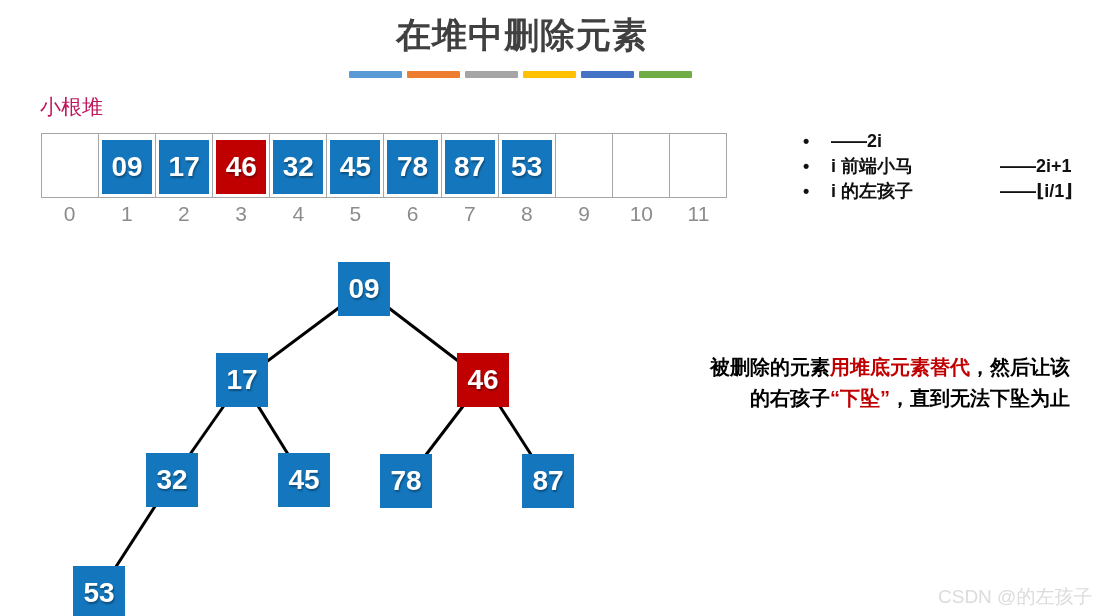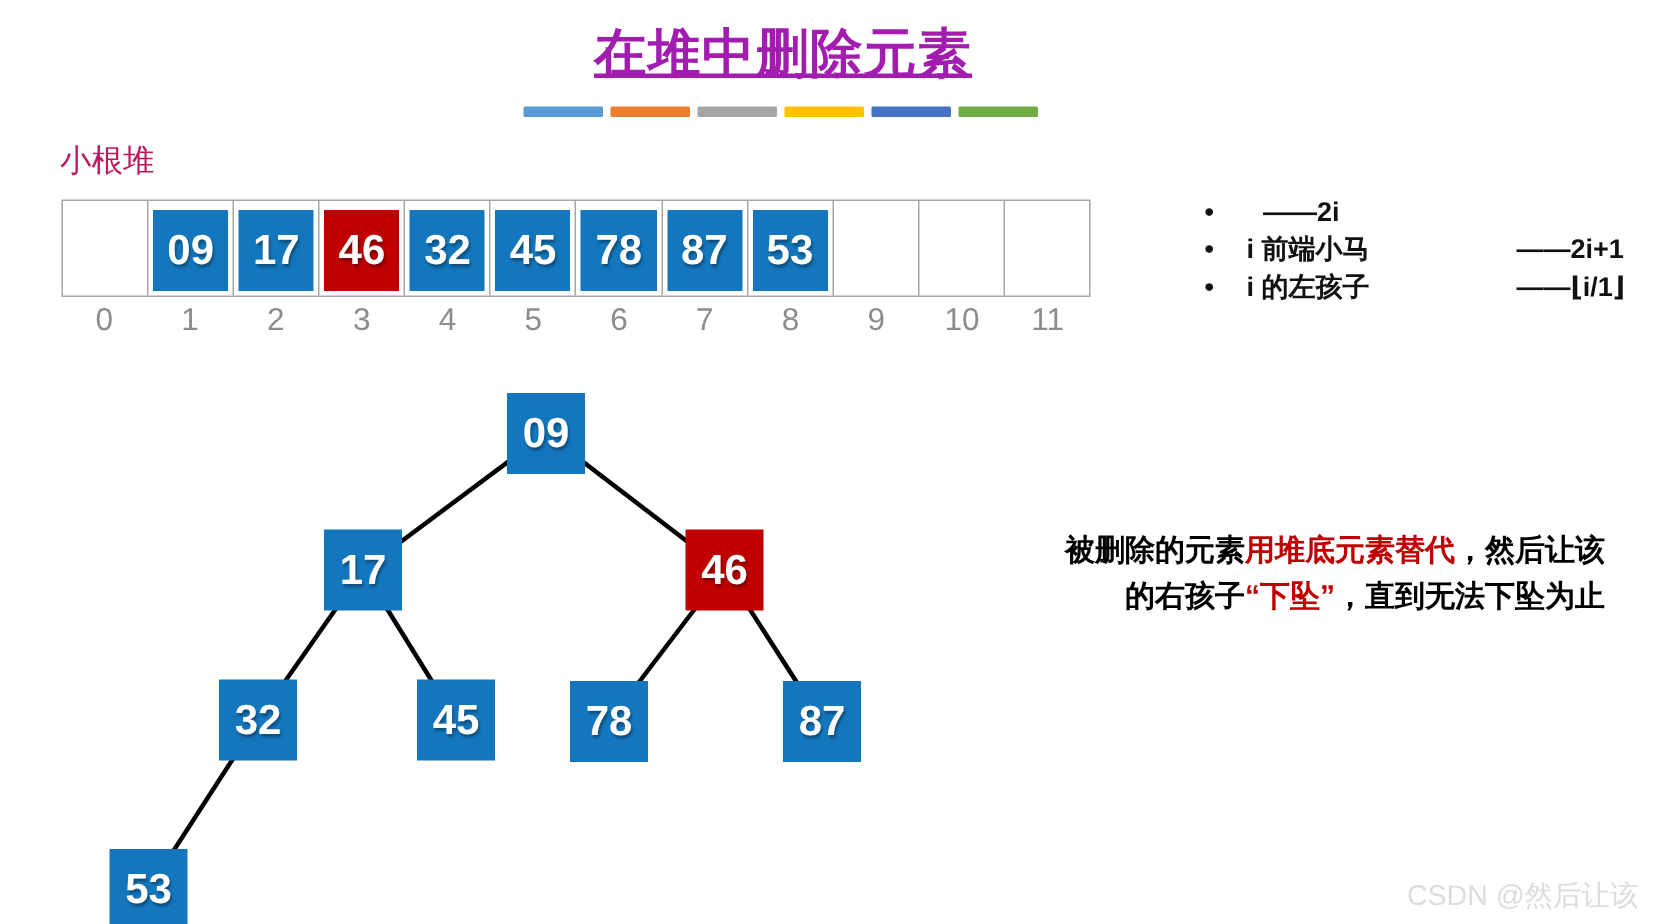--- a/index.html
+++ b/index.html
@@ -5,23 +5,22 @@
   * { margin:0; padding:0; box-sizing:border-box; }
   html,body { width:1120px; height:616px; }
   body {
     position:relative; background:#ffffff; overflow:hidden;
     font-family:"Liberation Sans","DejaVu Sans",sans-serif;
   }
 
   
   .title {
     position:absolute; left:0; top:12px; width:1044px;
-    text-align:center; font-size:35px; font-weight:bold; color:#a21caf;
+    text-align:center; font-size:35px; font-weight:bold; color:#404040;
     letter-spacing:1px;
-    text-decoration:underline;
   }
 
   
   .dashes {
     position:absolute; left:349px; top:71px;
     display:flex; gap:5px;
   }
   .dash { width:53px; height:7px; border-radius:1px; }
 
   
@@ -52,21 +51,21 @@
   .idx { flex:1 1 0; text-align:center; font-size:21px; color:#8C8C8C; }
 
   
   .formulas {
     position:absolute; left:803px; top:129px;
     font-size:18px; font-weight:600; color:#111;
   }
   .formula-row { display:flex; line-height:25px; }
   .f-bullet { width:28px; }
   .f-label { width:169px; }
-  .f-value { white-space:nowrap;margin-left:11px; }
+  .f-value { white-space:nowrap; }
 
   
   .tree-edges { position:absolute; left:0; top:0; z-index:1; }
   .tree-node {
     position:absolute; width:52px; height:54px; z-index:2;
     background:#1477BE; color:#fff;
     display:flex; align-items:center; justify-content:center;
     font-size:28px; font-weight:bold;
     text-shadow:1px 2px 2px rgba(0,0,0,0.35);
   }
@@ -189,13 +188,13 @@
 <div class="tree-node pos-4">45</div>
 <div class="tree-node pos-5">78</div>
 <div class="tree-node pos-6">87</div>
 <div class="tree-node pos-7">53</div>
 
 <div class="note">
   <div><span>被删除的元素</span><span class="red">用堆底元素替代</span><span>，然后让该</span></div>
   <div><span>的右孩子</span><span class="red">“下坠”</span><span>，直到无法下坠为止</span></div>
 </div>
 
-<div class="watermark">CSDN @然后让该</div>
+<div class="watermark">CSDN @的左孩子</div>
 
 </body></html>

